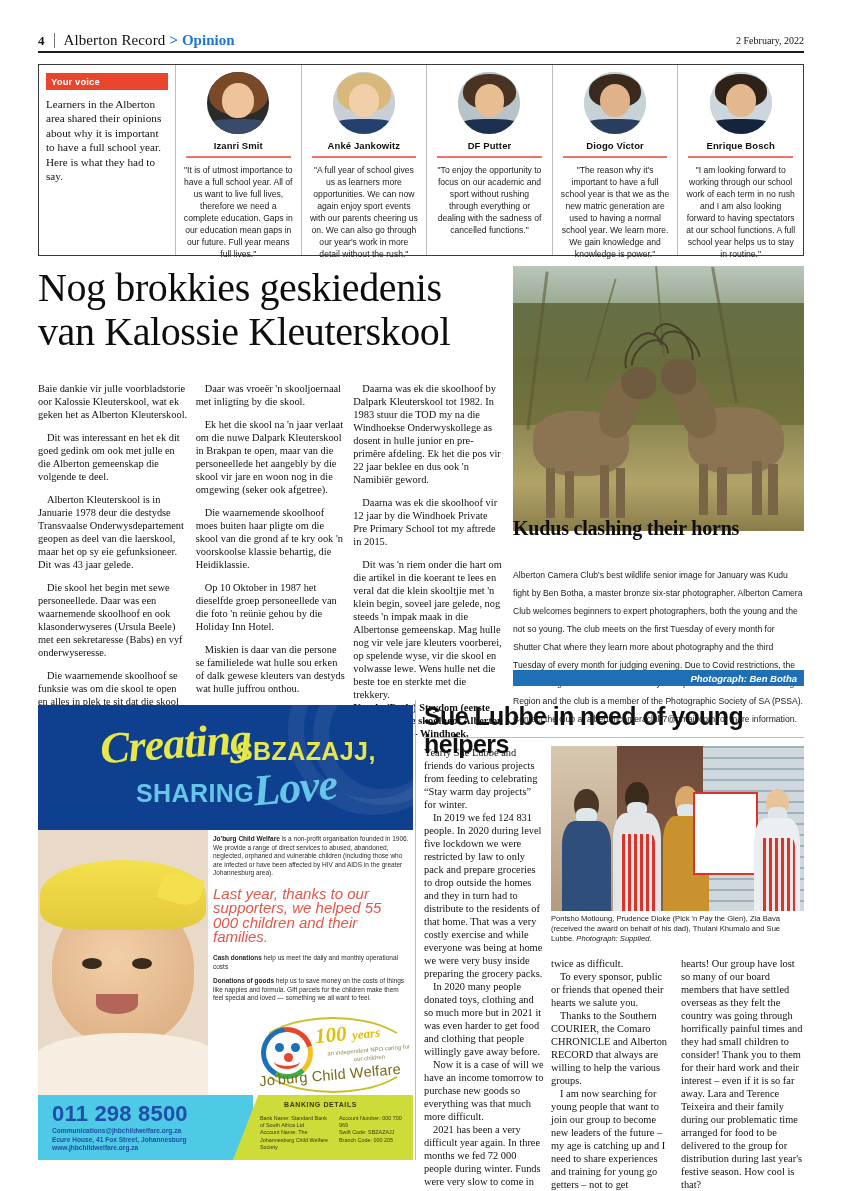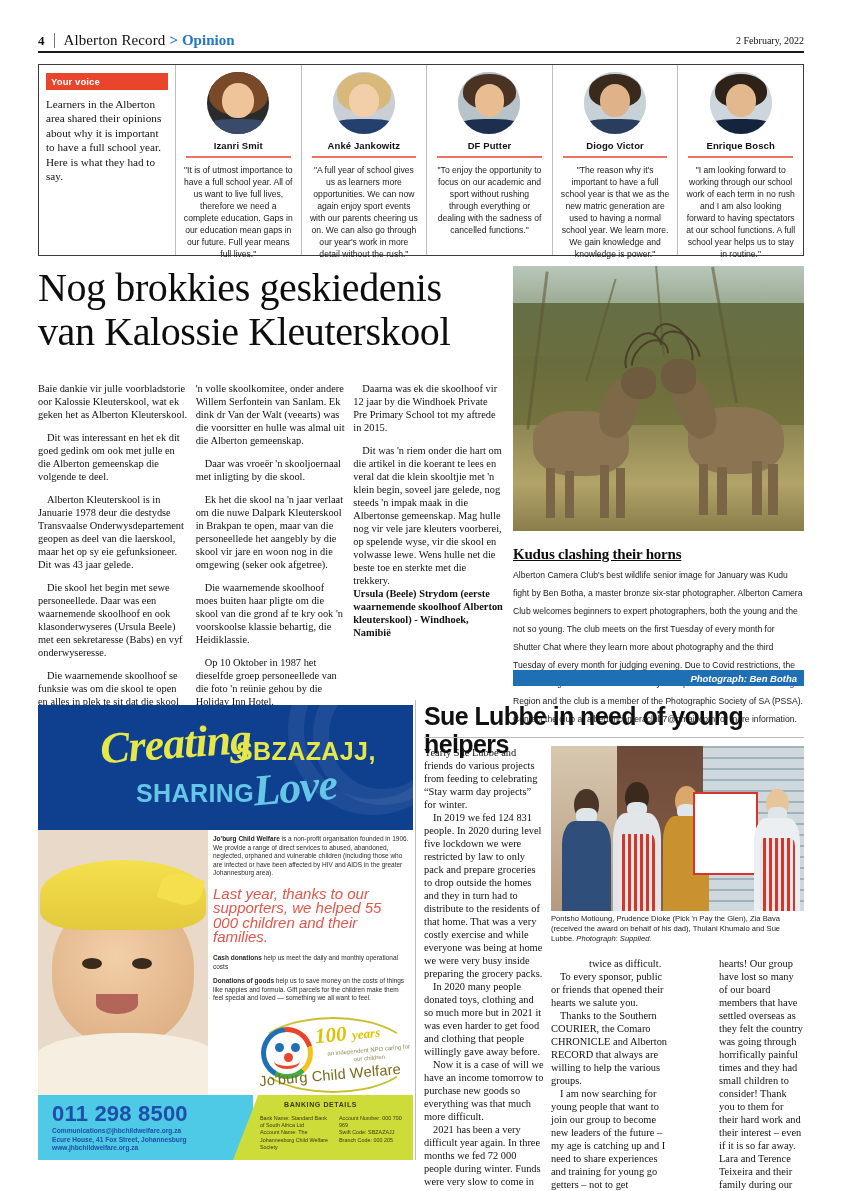--- a/index.html
+++ b/index.html
@@ -116,23 +116,23 @@
   .kudu { position:absolute; }
   .kudu .body { position:absolute; background:#8a7452; border-radius:40% 45% 42% 42%; }
   .kudu .neck { position:absolute; background:#7d6848; border-radius:40%; }
   .kudu .head { position:absolute; background:#6f5c40; border-radius:46% 40% 40% 50%; }
   .kudu .leg { position:absolute; background:#7a6546; }
   .horn { position:absolute; border: 2.5px solid #4a3f2a; border-radius: 50%;
     border-color:#4a3f2a transparent transparent #4a3f2a; }
 
   
   .kudu-hl {
-    position: absolute; left: 513px; top: 542px; width: 291px;
-    font-family: "Liberation Serif", serif; font-size: 15px; line-height: 24px;
-    color: #0d0d0d; letter-spacing: -0.2px; text-decoration: underline;
+    position: absolute; left: 513px; top: 516px; width: 291px;
+    font-family: "Liberation Serif", serif; font-size: 20px; line-height: 24px;
+    color: #0d0d0d; letter-spacing: -0.2px;
   }
   .kudu-body {
     position: absolute; left: 513px; top: 566px; width: 291px;
     font-family: "Liberation Sans", sans-serif; font-size: 8.6px; line-height: 18px;
     color: #1a1a1a; text-align: left;
   }
   .credit-bar {
     position: absolute; left: 513px; top: 670px; width: 291px; height: 16px;
     background: #1f6fb5; display: flex; align-items: center; justify-content: flex-end;
     padding-right: 7px;
@@ -287,21 +287,21 @@
   .sp-mask { position:absolute; background:#dfe6ea; border-radius:38%; }
   .sp-board { position:absolute; background:#fff; border:2px solid #d9342b; }
   .sue-caption {
     position:absolute; left:551px; top:914px; width:253px;
     font-family:"Liberation Sans", sans-serif; font-size:7.6px; line-height:10px;
     color:#1a1a1a;
   }
   .sue-caption i { font-style:italic; }
   .sue-col2 { position:absolute; left:551px; top:957px; width:120px; }
   .sue-col3 { position:absolute; left:681px; top:957px; width:123px; }
-  .sue-col2 p.noind, .sue-col3 p.noind { text-indent:0;margin-left:38px; }
+  .sue-col2 p.noind, .sue-col3 p.noind { text-indent:0; }
 </style>
 </head>
 <body>
 
 <div class="page">
 
   <div class="masthead">
     <div class="mh-left">
       <span class="mh-pagenum">4</span>
       <span class="mh-divider"></span>
@@ -408,29 +408,29 @@
   <div class="art-body">
     <div class="acol">
       <p class="noind">Baie dankie vir julle voorbladstorie oor Kalossie Kleuterskool, wat ek geken het as Alberton Kleuterskool.</p>
       <p>Dit was interessant en het ek dit goed gedink om ook met julle en die Alberton gemeenskap die volgende te deel.</p>
       <p>Alberton Kleuterskool is in Januarie 1978 deur die destydse Transvaalse Onderwysdepartement geopen as deel van die laerskool, maar het op sy eie gefunksioneer. Dit was 43 jaar gelede.</p>
       <p>Die skool het begin met sewe personeellede. Daar was een waarnemende skoolhoof en ook klasonderwyseres (Ursula Beele) met een sekretaresse (Babs) en vyf onderwyseresse.</p>
       <p>Die waarnemende skoolhoof se funksie was om die skool te open en alles in plek te sit dat die skool binne een jaar as 'n volledige kleuterskool kon funksioneer. Ons voorraad en toerusting is gedurende Januarie by die skool afgelewer nadat dit die vorige jaar deur die skoolhoof bestel is.</p>
       <p>Die waarnemende skoolhoof is in haar pligte bygestaan met</p>
     </div>
     <div class="acol">
-      <p class="noind">'n volle skoolkomitee, onder andere Willem Serfontein van Sanlam. Ek dink dr Van der Walt (veearts) was die voorsitter en hulle was almal uit die Alberton gemeenskap.</p>
       <p>Daar was vroeër 'n skooljoernaal met inligting by die skool.</p>
       <p>Ek het die skool na 'n jaar verlaat om die nuwe Dalpark Kleuterskool in Brakpan te open, maar van die personeellede het aangebly by die skool vir jare en woon nog in die omgewing (seker ook afgetree).</p>
       <p>Die waarnemende skoolhoof moes buiten haar pligte om die skool van die grond af te kry ook 'n voorskoolse klassie behartig, die Heidiklassie.</p>
       <p>Op 10 Oktober in 1987 het dieselfde groep personeellede van die foto 'n reünie gehou by die Holiday Inn Hotel.</p>
       <p>Miskien is daar van die persone se familielede wat hulle sou erken of dalk gewese kleuters van destyds wat hulle juffrou onthou.</p>
       <p>Ek het my diploma in junior en pre-primêre onderwys by die destydse Goudstadse</p>
     </div>
     <div class="acol">
+      <p>Daarna was ek die skoolhoof by Dalpark Kleuterskool tot 1982. In 1983 stuur die TOD my na die Windhoekse Onderwyskollege as dosent in hulle junior en pre-primêre afdeling. Ek het die pos vir 22 jaar beklee en dus ook 'n Namibiër geword.</p>
       <p>Daarna was ek die skoolhoof vir 12 jaar by die Windhoek Private Pre Primary School tot my aftrede in 2015.</p>
       <p>Dit was 'n riem onder die hart om die artikel in die koerant te lees en veral dat die klein skooltjie met 'n klein begin, soveel jare gelede, nog steeds 'n impak maak in die Albertonse gemeenskap. Mag hulle nog vir vele jare kleuters voorberei, op spelende wyse, vir die skool en volwasse lewe. Wens hulle net die beste toe en sterkte met die trekkery.</p>
       <p class="sig">Ursula (Beele) Strydom (eerste waarnemende skoolhoof Alberton kleuterskool) - Windhoek, Namibië</p>
     </div>
   </div>
 
   <div class="kudu-photo">
     <div class="kp-sky"></div>
     <div class="kp-bush"></div>
     <div class="kp-ground"></div>

